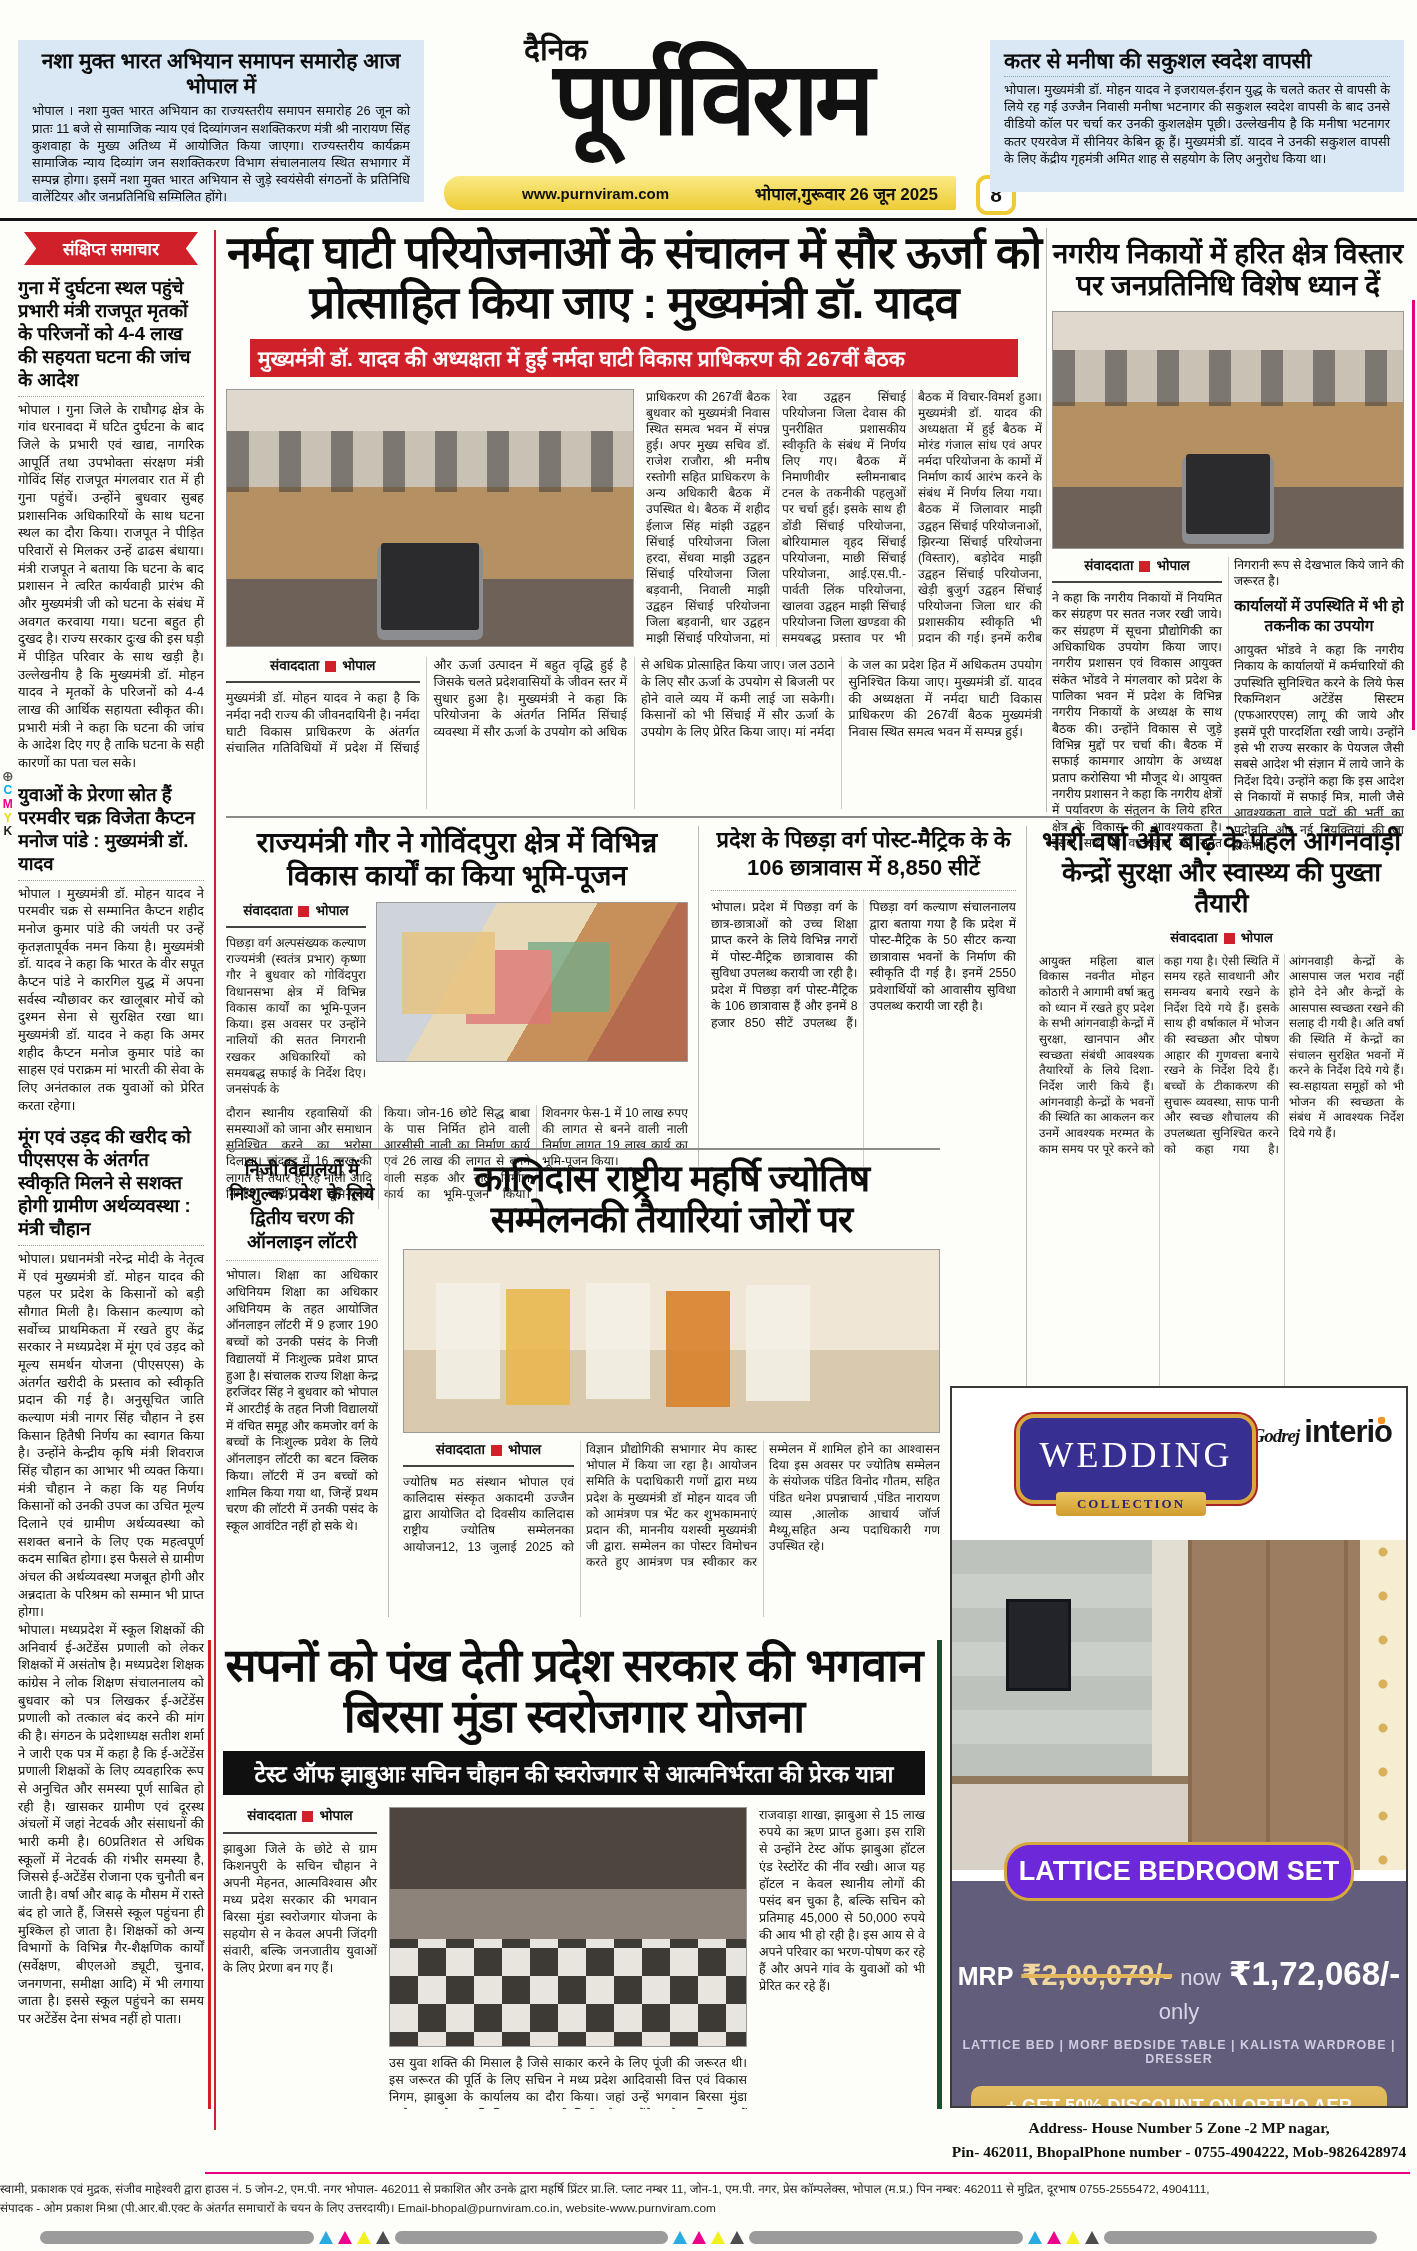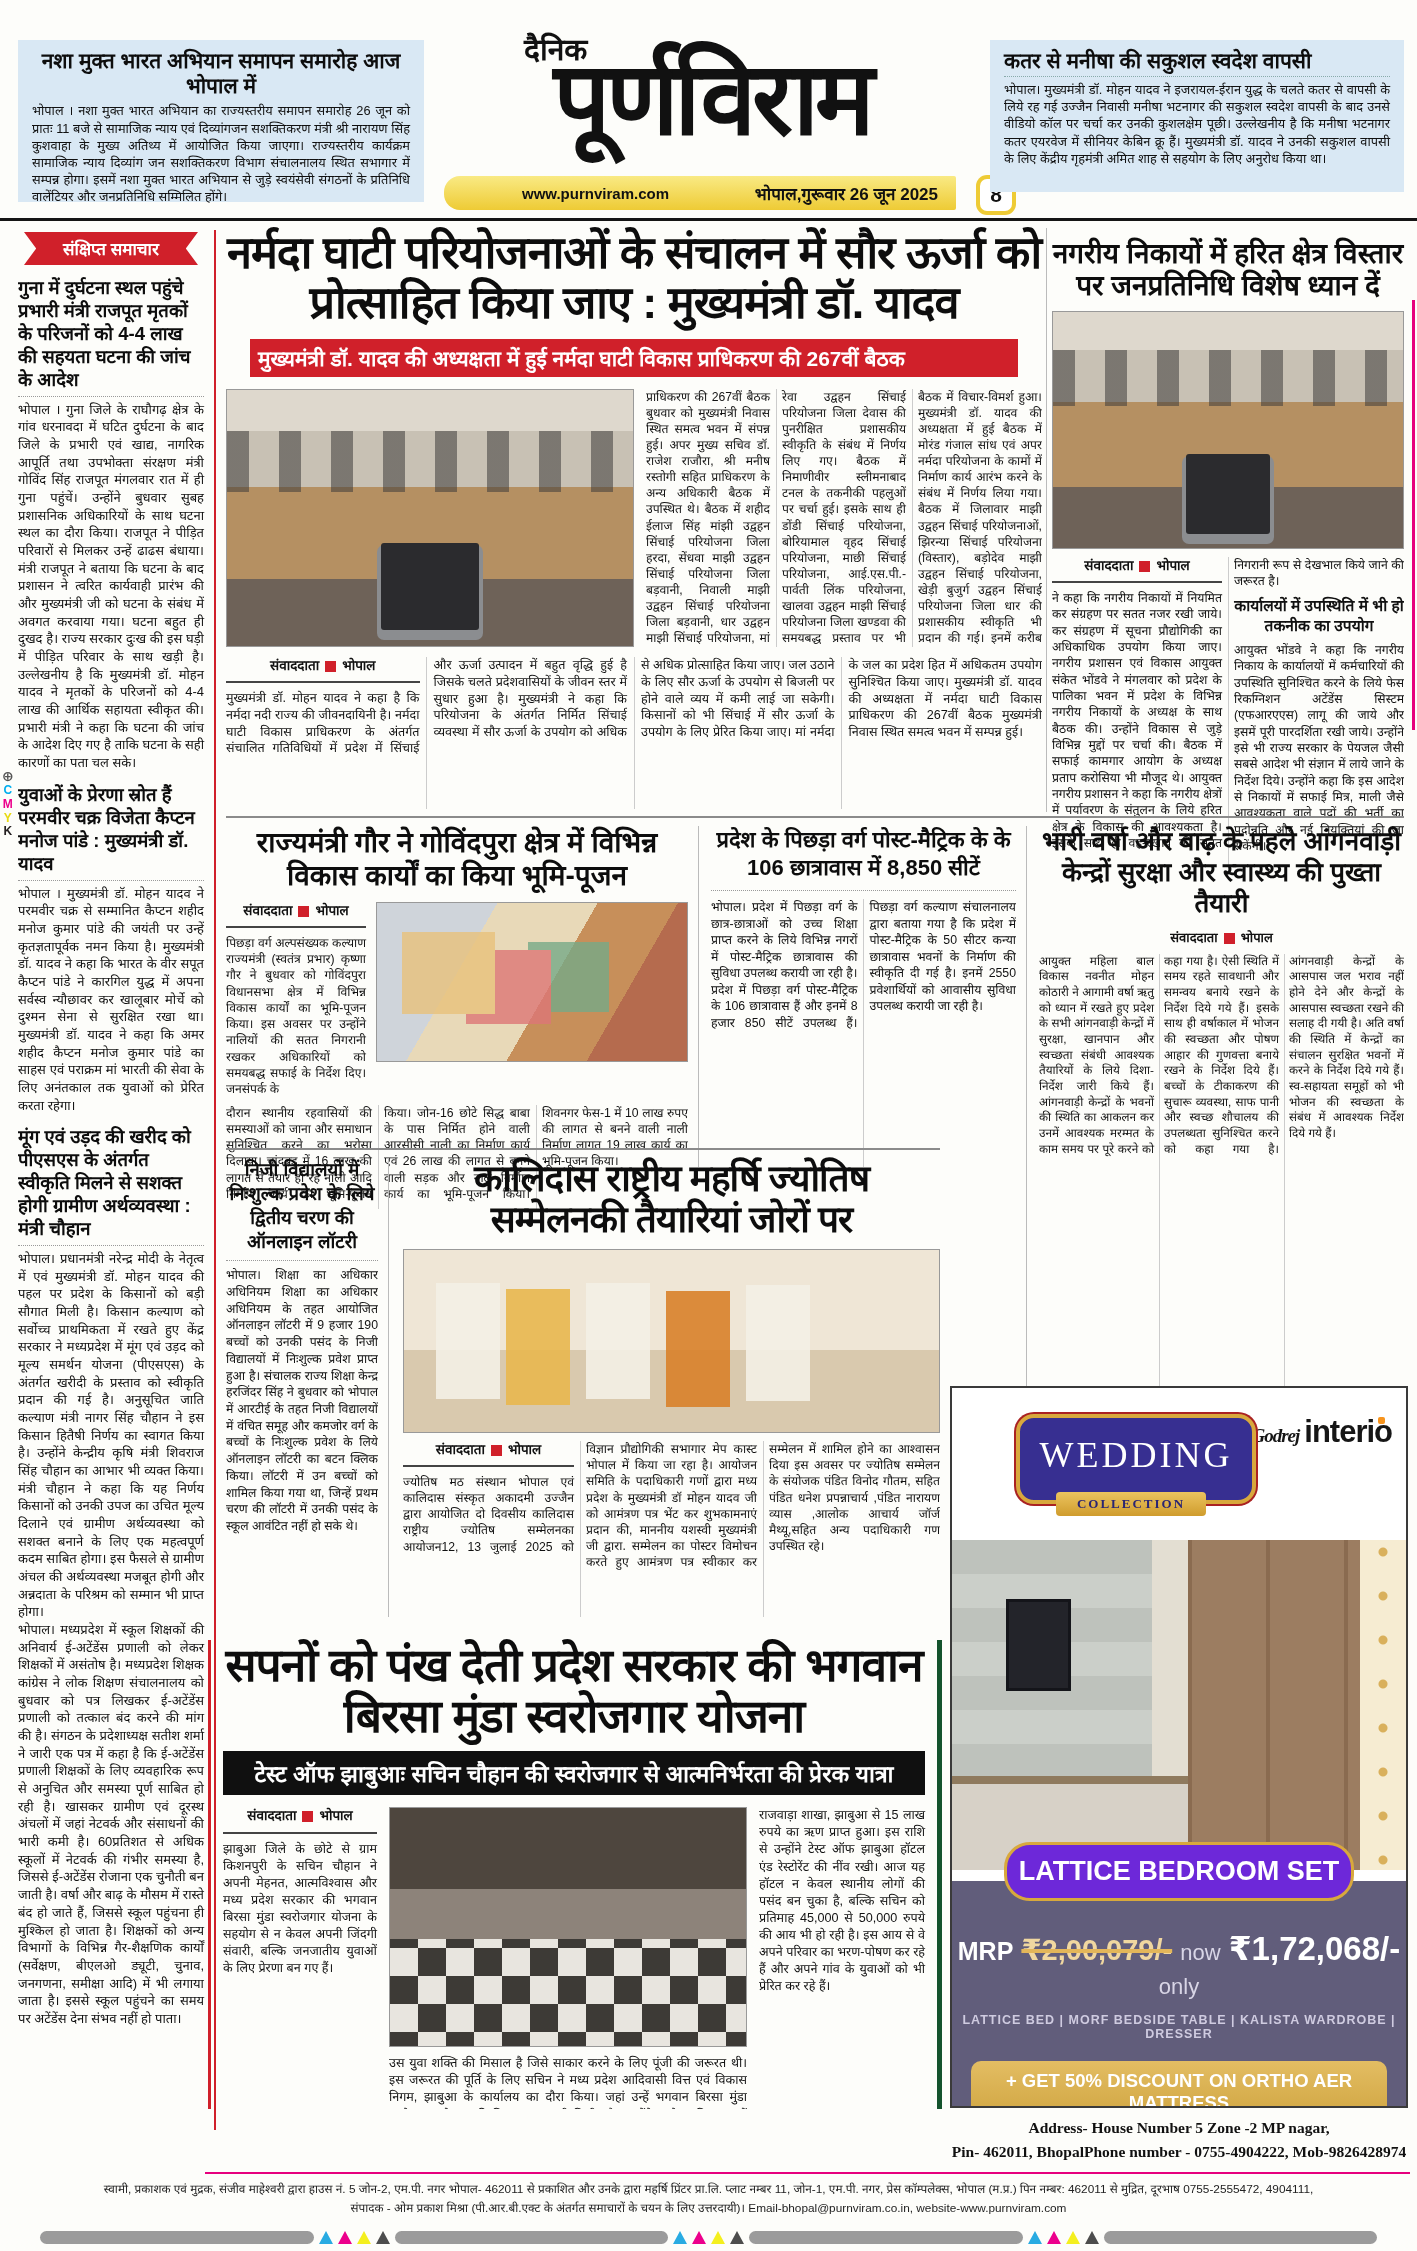--- a/index.html
+++ b/index.html
@@ -127,33 +127,33 @@
   .ad-photo .tv{position:absolute;left:12%;top:18%;width:13%;height:26%;background:#23242a;border:3px solid #14151a;}
   .ad-photo .doors{position:absolute;left:52%;top:0;width:38%;height:100%;
      background:repeating-linear-gradient(90deg,#8a6b50 0 4px,#9c7d61 4px 78px);}
   .ad-photo .bed{position:absolute;left:0;bottom:0;width:52%;height:26%;background:#d7d1c7;
      border-top:8px solid #8f7a5e;}
   .ad-photo .swirl{position:absolute;right:0;top:0;width:46px;height:100%;background:#f6ecd2;
      background-image:radial-gradient(circle at 50% 12px,#d9b05c 4px,transparent 5px);background-size:46px 44px;}
   .lat-badge{position:relative;margin:-28px auto 8px;width:336px;background:#6d28d9;border:3px solid #d8a83d;
              border-radius:26px;color:#fff;font-weight:900;font-size:27px;text-align:center;padding:11px 4px;z-index:3;}
   .ad-bottom{height:268px;background:#615d7b;margin-top:-28px;padding-top:48px;box-sizing:border-box;text-align:center;color:#fff;}
-  .price{font-size:29px;font-weight:900;}
+  .price{font-size:29px;font-weight:900;margin-top:25px;}
   .price .lbl{font-size:25px;}
   .price .old{color:#f0d7a0;text-decoration:line-through;text-decoration-color:#e3b65a;text-decoration-thickness:4px;}
   .price .soft{font-weight:400;color:#d8d5e6;font-size:22px;}
   .price .new{font-size:33px;}
   .products{margin-top:12px;font-size:12.5px;letter-spacing:1px;color:#cfcbe0;font-weight:700;}
   .offer{margin:20px auto 0;width:90%;background:linear-gradient(#e3bd63,#cfa43f);border-radius:10px;color:#fff;
          font-weight:900;font-size:18.5px;padding:9px 4px;}
   .address{position:absolute;left:950px;top:2116px;width:458px;text-align:center;
            font-family:"Liberation Serif",serif;font-weight:700;font-size:15.5px;line-height:1.55;}
   
   .hr-pink{position:absolute;left:205px;top:2172px;width:1205px;height:2px;background:#e6007e;}
-  .imprint{position:absolute;left:0;top:2180px;width:1417px;text-align:center;font-size:11.8px;line-height:1.6;color:#222;}
+  .imprint{position:absolute;left:0;top:2180px;width:1417px;font-size:11.8px;line-height:1.6;color:#222;}
   .regbar{position:absolute;left:40px;top:2230px;width:1337px;height:14px;display:flex;align-items:flex-end;gap:5px;}
   .gbar{flex:1;height:13px;background:#9b9b9b;border-radius:7px;}
   .tri{width:0;height:0;border-left:7px solid transparent;border-right:7px solid transparent;}
   .tri.c{border-bottom:13px solid #29abe2}.tri.m{border-bottom:13px solid #ec008c}
   .tri.y{border-bottom:13px solid #f4ef1e}.tri.k{border-bottom:13px solid #4d4d4d}
   .cmyk{position:absolute;left:2px;top:768px;display:flex;flex-direction:column;align-items:center;
         font-size:12px;font-weight:900;line-height:1.15;}
   .cmyk .reg{color:#555;font-size:14px;}
   .cmyk .lc{color:#00aeef}.cmyk .lm{color:#ec008c}.cmyk .ly{color:#e8da12}.cmyk .lk{color:#231f20}
   .edge-pink{position:absolute;left:1412px;top:300px;width:3px;height:430px;background:#e6007e;}

